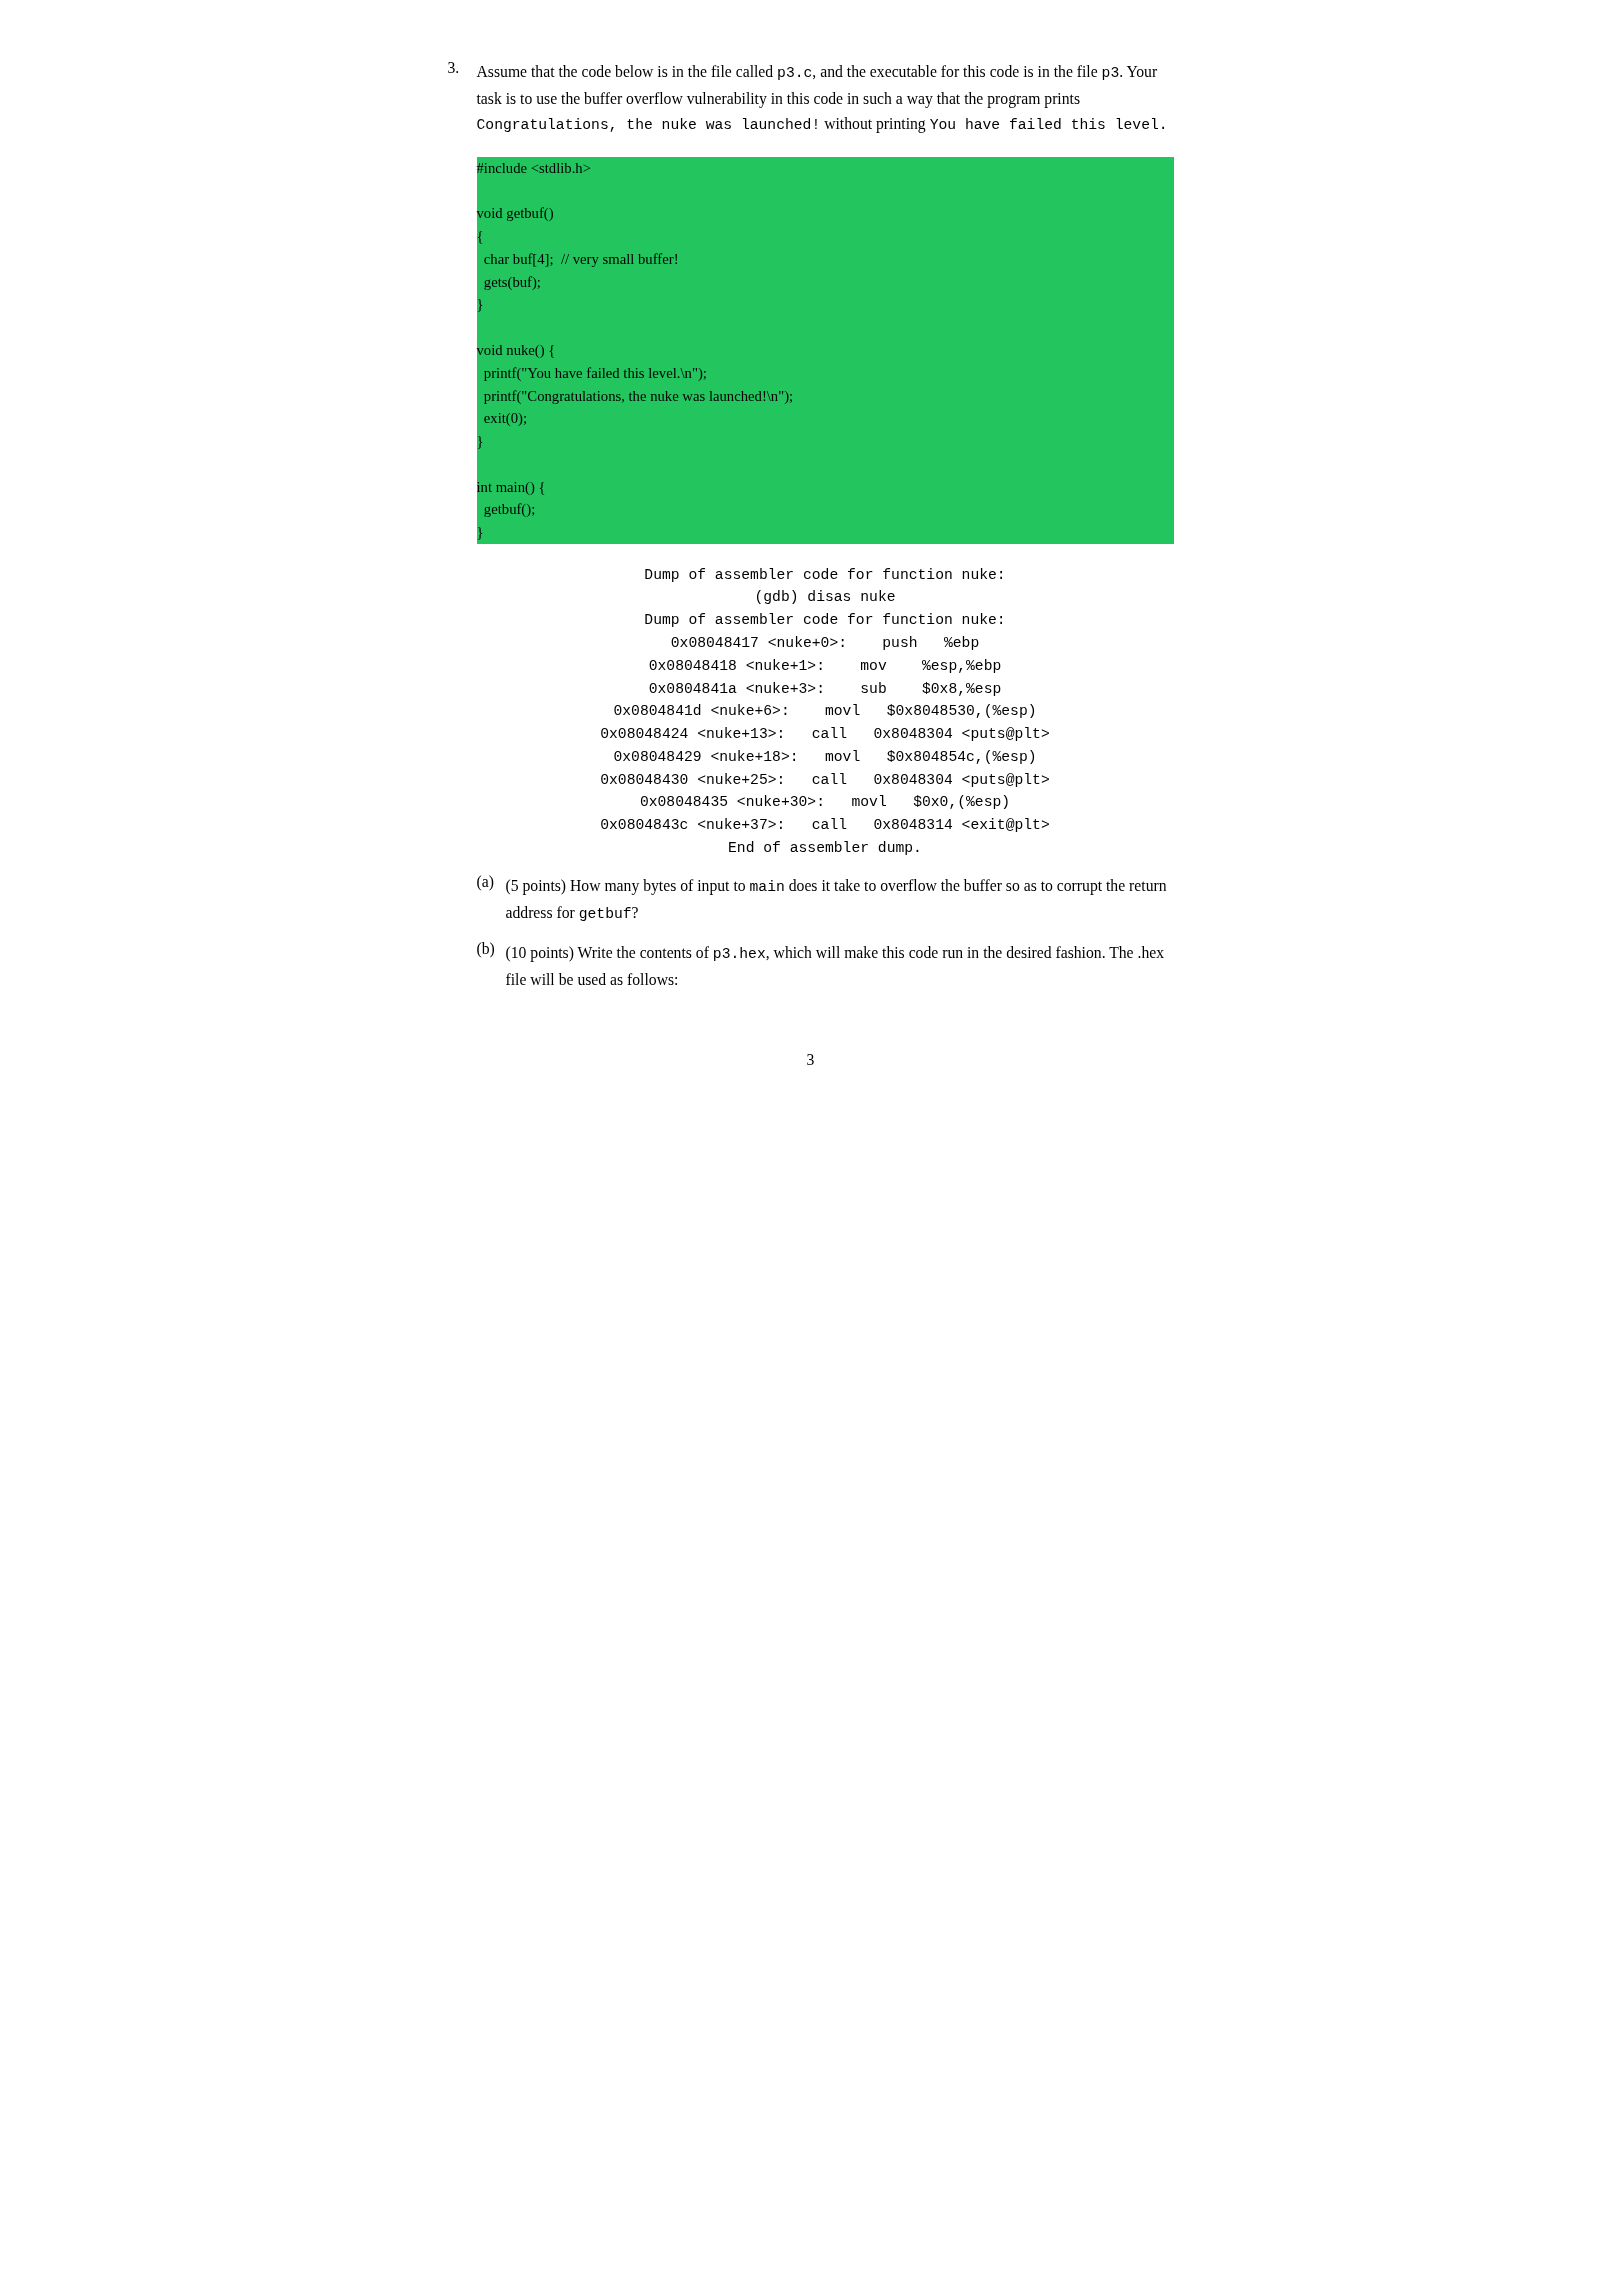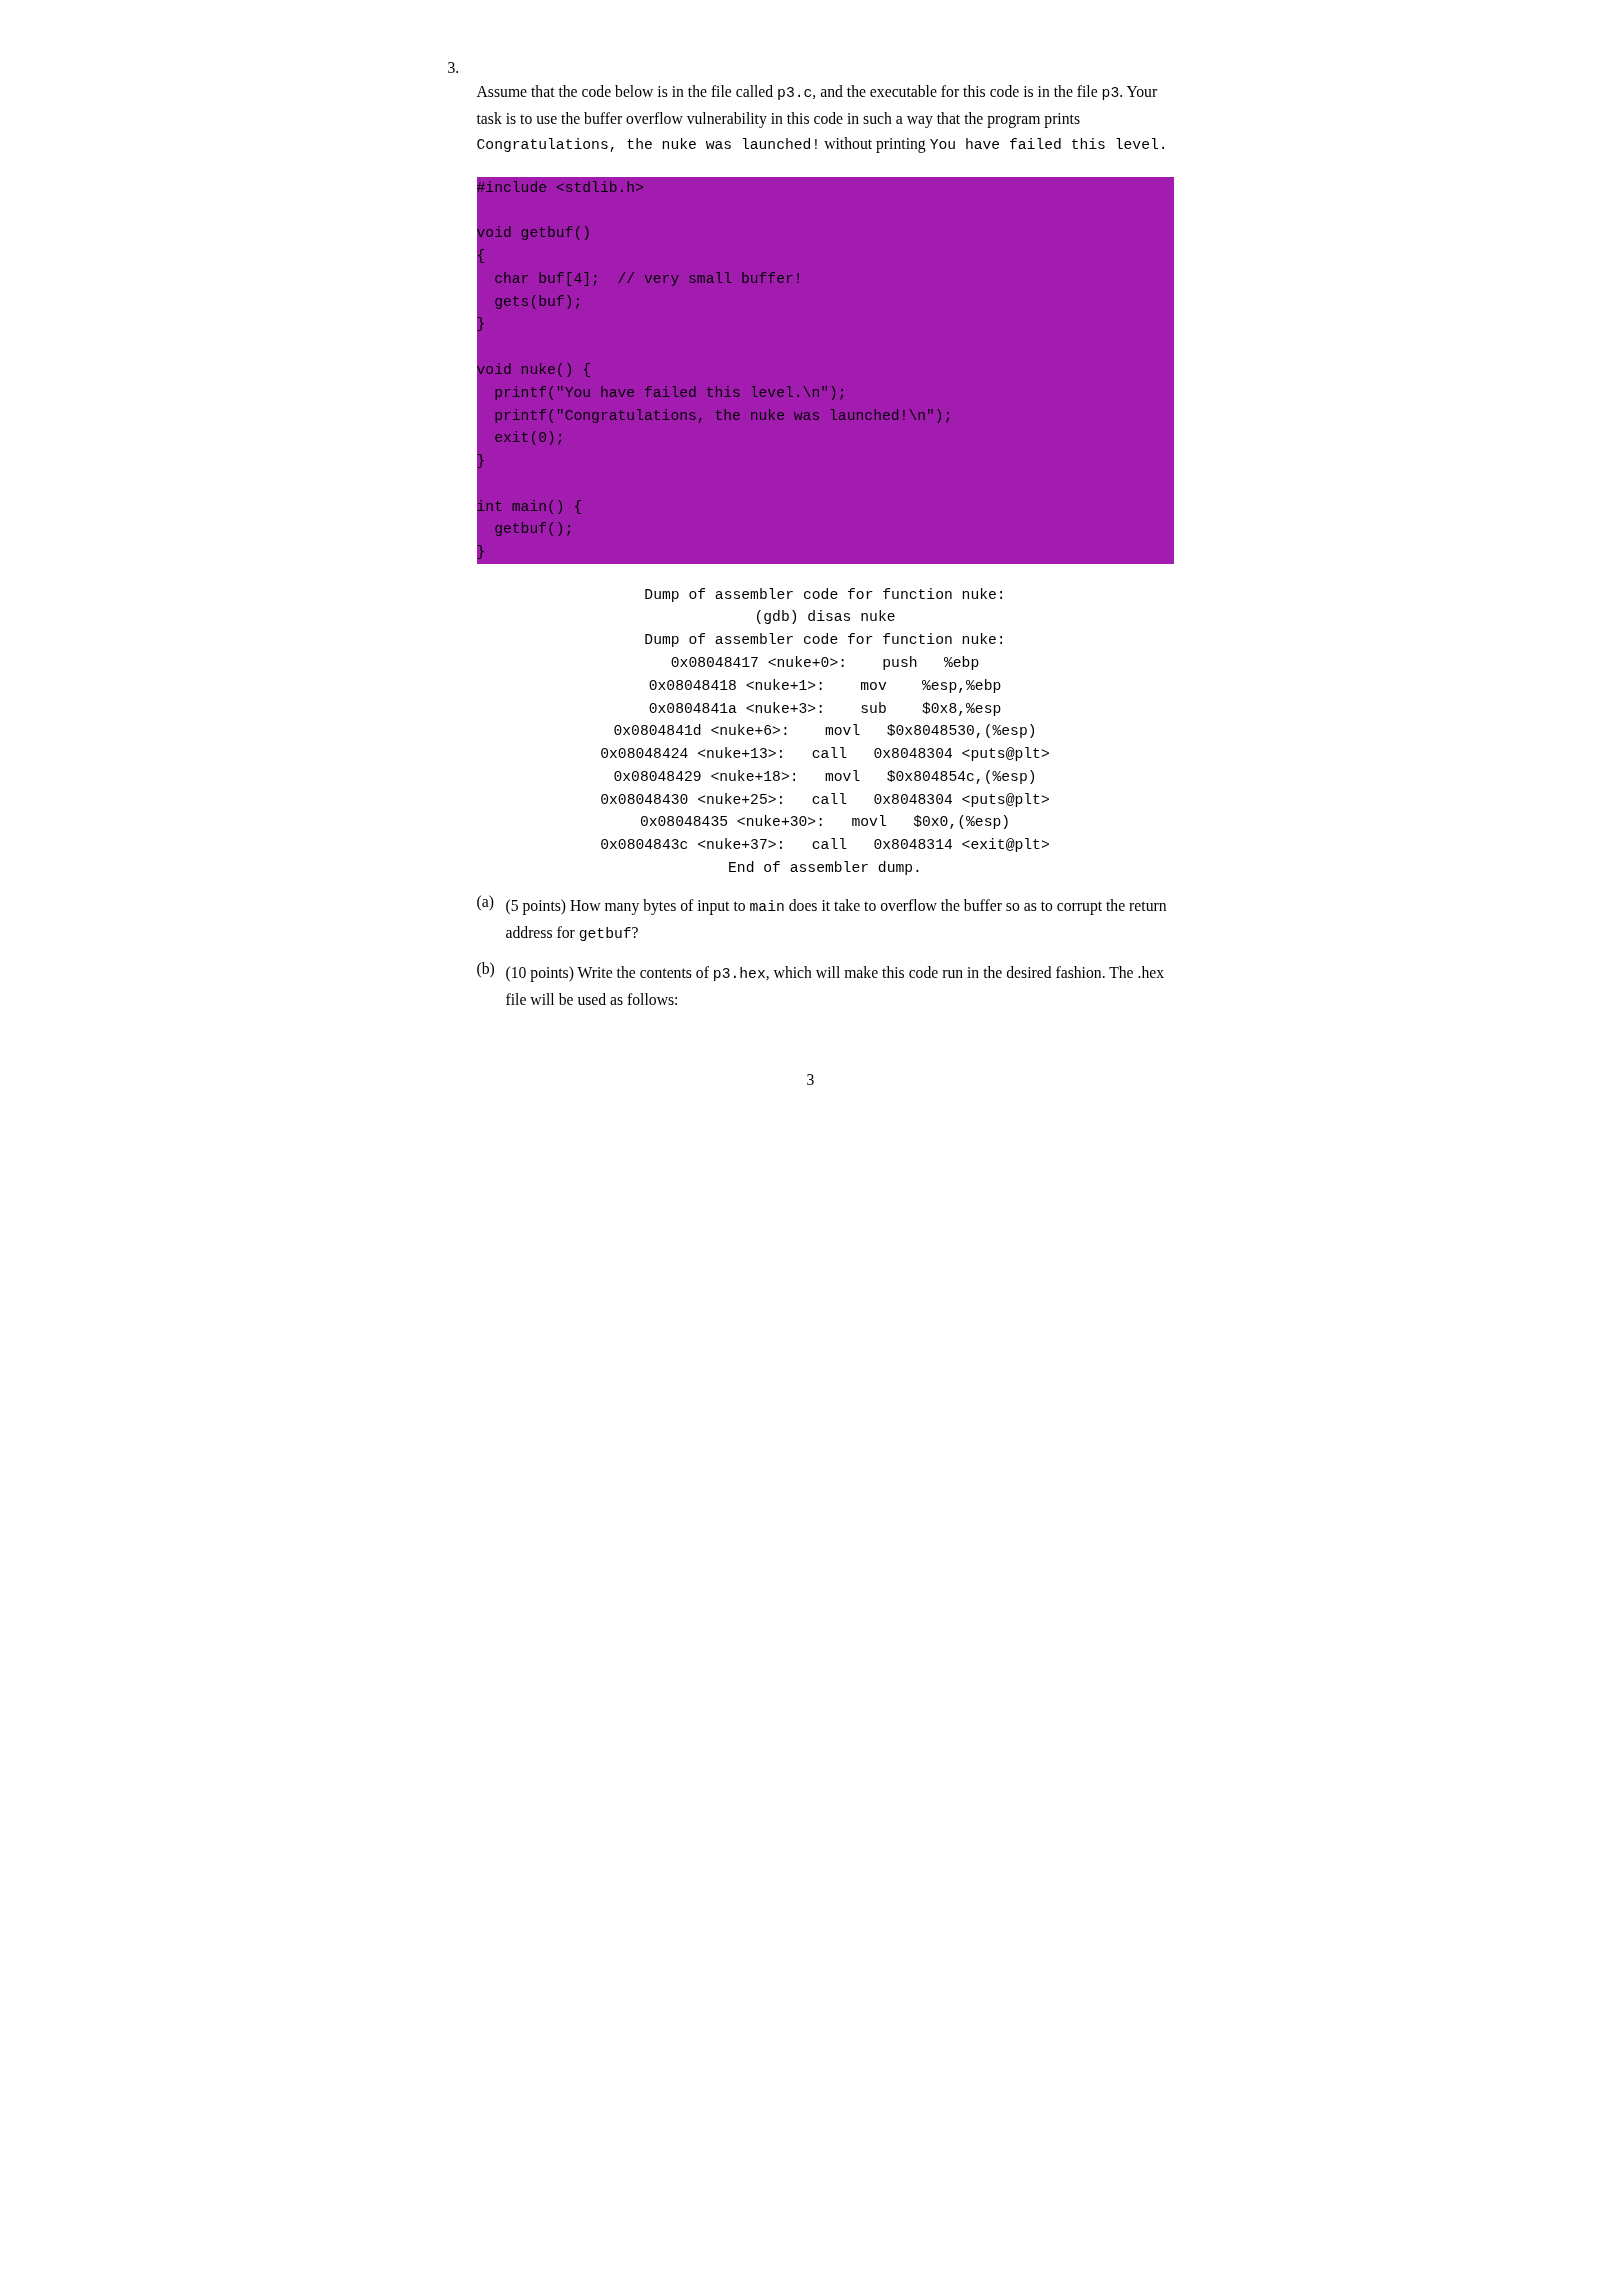--- a/index.html
+++ b/index.html
@@ -24,32 +24,31 @@
     }
 
     .question-number {
       min-width: 29px;
       font-size: 15.7px;
     }
 
     .question-text {
       font-size: 15.7px;
       line-height: 1.6;
-      margin-top: 20px;
     }
 
     code, .mono {
       font-family: "Courier New", Courier, monospace;
       font-size: 14.7px;
     }
 
     .code-block {
-      font-family: Liberation Mono, monospace;
+      font-family: Liberation Serif, serif;
       font-size: 14.7px;
-      background: #a21caf;
+      background: #22c55e;
       margin: 19.6px 0 19.6px 29px;
       line-height: 1.55;
       white-space: pre;
     }
 
     .asm-block {
       font-family: "Courier New", Courier, monospace;
       font-size: 14.7px;
       margin: 5.9px 0 5.9px 29px;
       line-height: 1.55;

